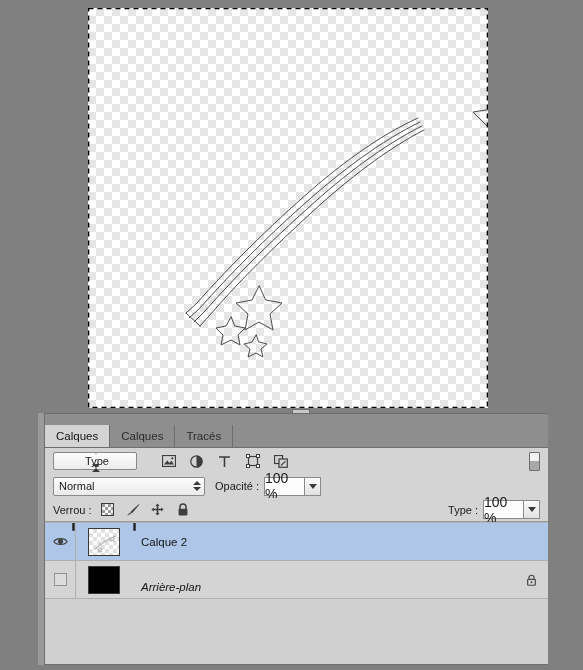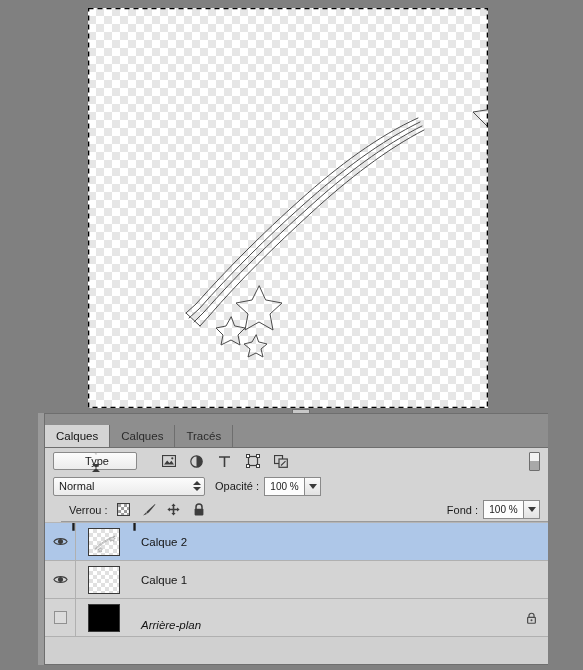--- a/index.html
+++ b/index.html
@@ -173,21 +173,21 @@
     height: 19px;
     display: flex;
     margin-left: 5px;
   }
   .numfield .box {
     width: 40px;
     background: #fdfdfd;
     border: 1px solid #8a8a8a;
     border-right: none;
     display: flex; align-items: center; justify-content: center;
-    font-size: 10px;
+    font-size: 14px;
     cursor: text;
   }
   .numfield .arrowbtn {
     width: 17px;
     background: linear-gradient(#fafafa, #e2e2e2);
     border: 1px solid #8a8a8a;
     display: flex; align-items: center; justify-content: center;
     cursor: default;
   }
   .caret-dn {
@@ -198,21 +198,20 @@
   }
 
   
   #lock-row {
     height: 24px;
     display: flex; align-items: center;
     padding: 0 8px;
     background: #d4d4d4;
     border-bottom: 1px solid #9a9a9a;
     flex: 0 0 auto;
-    margin-left: 16px;
   }
   #lock-icons {
     display: flex; align-items: center;
     gap: 11px;
     margin-left: 9px;
   }
   .lockicon {
     width: 14px; height: 14px;
     display: flex; align-items: center; justify-content: center;
     cursor: default;
@@ -425,21 +424,21 @@
           </svg>
         </div>
         <div class="lockicon">
           <svg width="12" height="13" viewBox="0 0 12 13">
             <path d="M3 6 V4 a3 3 0 0 1 6 0 V6" fill="none" stroke="#3d3d3d" stroke-width="1.5"></path>
             <rect x="1.6" y="5.8" width="8.8" height="6.6" rx="0.8" fill="#3d3d3d"></rect>
           </svg>
         </div>
       </div>
       <div class="spacer"></div>
-      <span class="field-label">Fond :</span>
+      <span class="field-label">Type :</span>
       <div class="numfield">
         <div class="box">100 %</div>
         <div class="arrowbtn">
           <span class="caret-dn"></span>
         </div>
       </div>
     </div>
 
     <div id="layer-list">
 
@@ -467,33 +466,20 @@
               <path d="M36 1 H43 V8"></path>
               <path d="M43 30 V37 H36"></path>
               <path d="M8 37 H1 V30"></path>
             </g>
           </svg>
         </div>
         <div class="layer-name">Calque 2</div>
         <div class="row-lock"></div>
       </div>
 
-      <div class="layer-row">
-        <div class="eye-cell">
-          <svg width="15" height="11" viewBox="0 0 16 11">
-            <path d="M1 5.5 C3.3 1.4 12.7 1.4 15 5.5 C12.7 9.6 3.3 9.6 1 5.5 Z" fill="none" stroke="#3d3d3d" stroke-width="1.2"></path>
-            <circle cx="8" cy="5.5" r="2.7" fill="#3d3d3d"></circle>
-          </svg>
-        </div>
-        <div class="thumb-cell">
-          <div class="thumb"></div>
-        </div>
-        <div class="layer-name">Calque 1</div>
-        <div class="row-lock"></div>
-      </div>
 
       <div class="layer-row">
         <div class="eye-cell">
           <span class="eye-off-box"></span>
         </div>
         <div class="thumb-cell">
           <div class="thumb solid-black"></div>
         </div>
         <div class="layer-name italic">Arrière-plan</div>
         <div class="row-lock">

